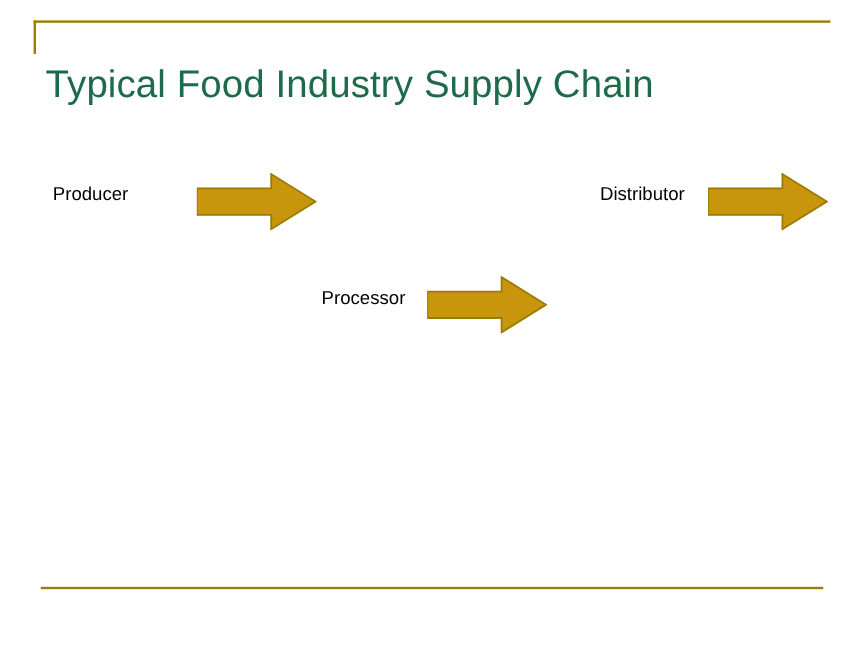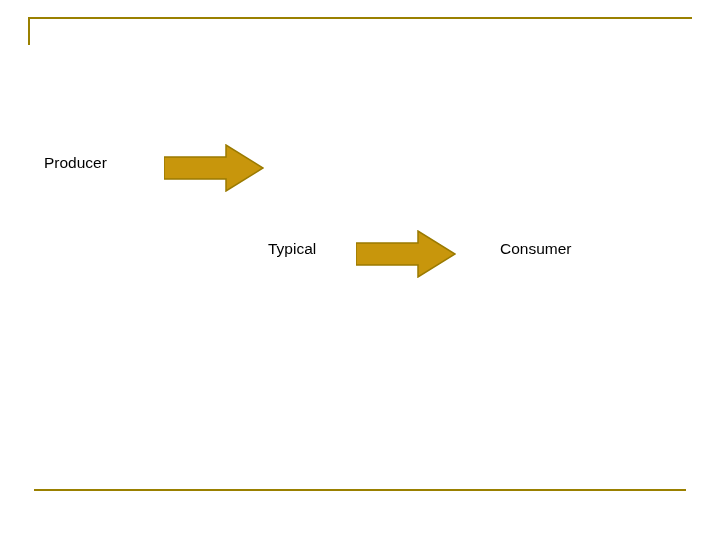--- a/index.html
+++ b/index.html
@@ -107,51 +107,57 @@
 </style>
 </head>
 <body>
 
 <div class="slide">
 
   <div class="top-rule"></div>
   <div class="left-rule"></div>
   <div class="bottom-rule"></div>
 
+  <h1 class="title">Typical Food Industry Supply Chain</h1>
 
   <div class="chain-area">
 
     <div class="chain-row row-1">
 
       <div class="node col-1">
         <span class="node-label">Producer</span>
         <span class="arrow">
           <svg width="100" height="48" viewBox="0 0 100 48">
             <polygon points="0,13 62,13 62,1 99,24 62,47 62,35 0,35" fill="#c8960c" stroke="#9a7a00" stroke-width="1.5"></polygon>
           </svg>
         </span>
       </div>
 
 
+      <div class="node col-3">
+        <span class="node-label">Distributor</span>
+        <span class="arrow">
+          <svg width="100" height="48" viewBox="0 0 100 48">
+            <polygon points="0,13 62,13 62,1 99,24 62,47 62,35 0,35" fill="#c8960c" stroke="#9a7a00" stroke-width="1.5"></polygon>
+          </svg>
+        </span>
+      </div>
 
     </div>
 
     <div class="chain-row row-2">
 
 
       <div class="node col-2">
-        <span class="node-label">Typical</span>
+        <span class="node-label">Processor</span>
         <span class="arrow">
           <svg width="100" height="48" viewBox="0 0 100 48">
             <polygon points="0,13 62,13 62,1 99,24 62,47 62,35 0,35" fill="#c8960c" stroke="#9a7a00" stroke-width="1.5"></polygon>
           </svg>
         </span>
       </div>
 
-      <div class="node col-3">
-        <span class="node-label">Consumer</span>
-      </div>
 
     </div>
 
   </div>
 
 </div>
 
 </body></html>

